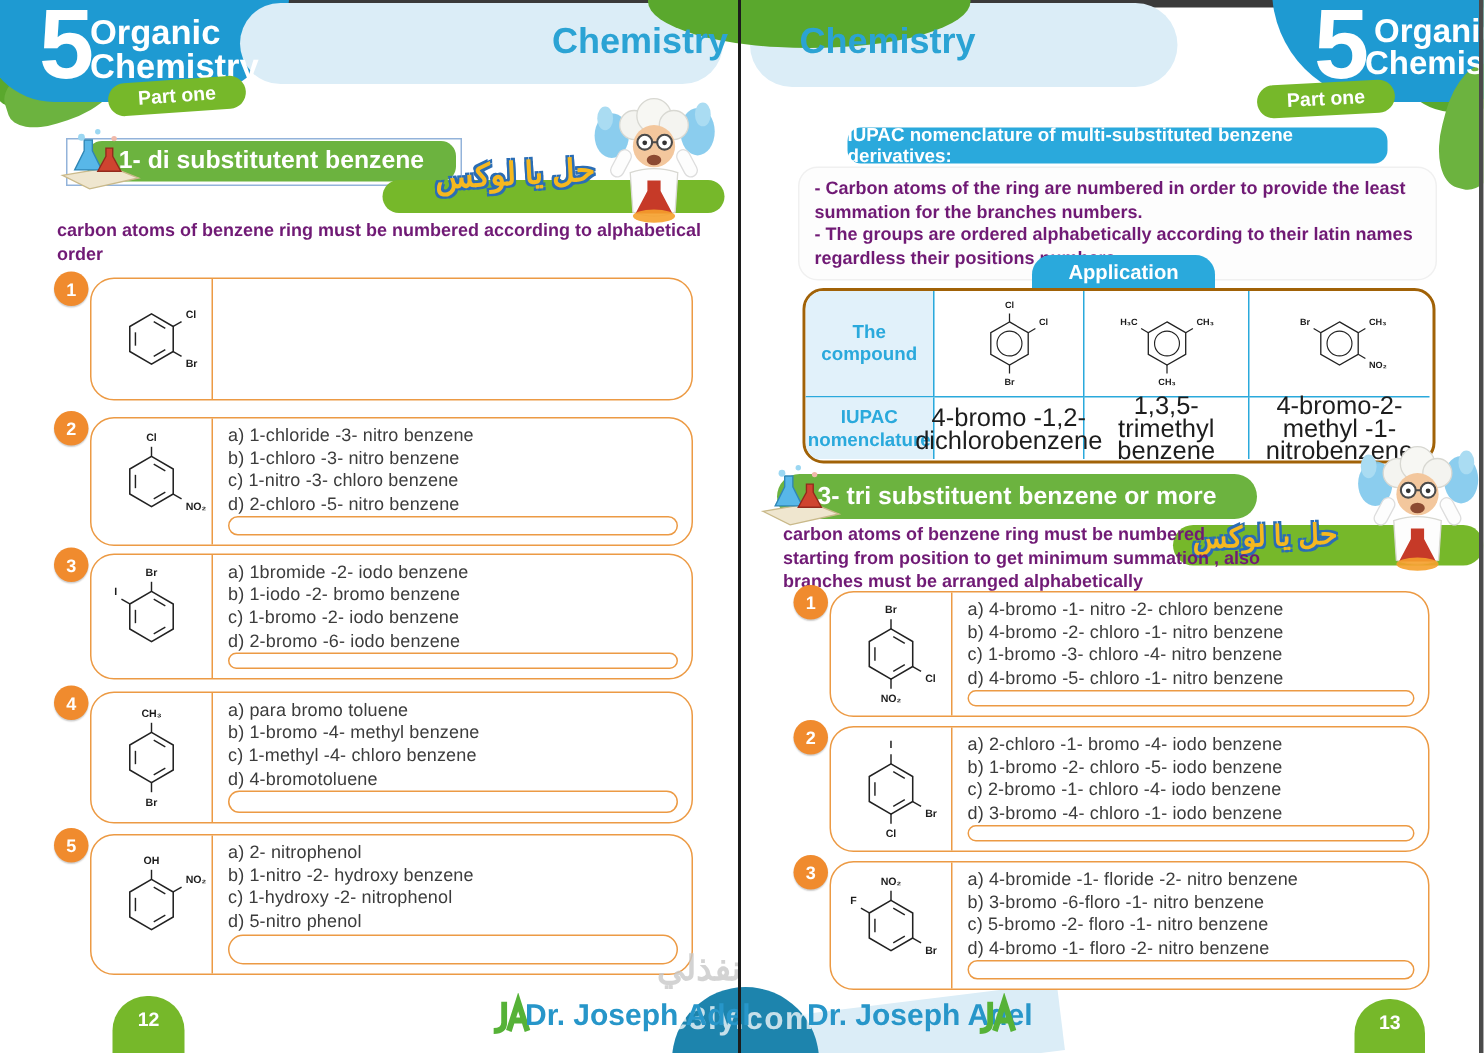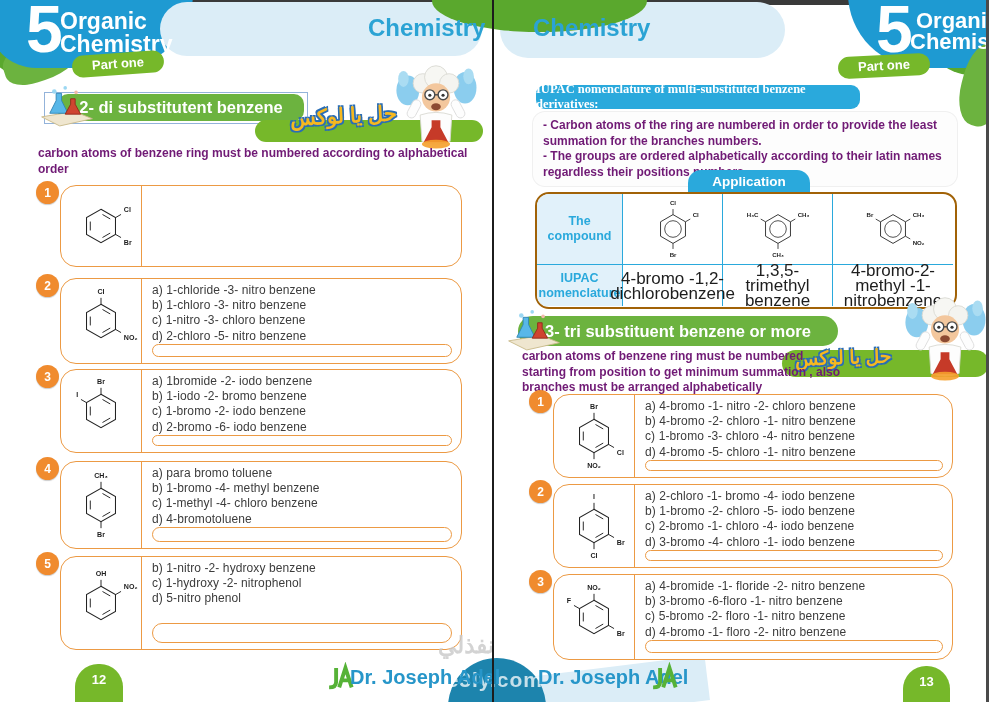--- a/index.html
+++ b/index.html
@@ -129,21 +129,21 @@
   <div class="abs partone" style="left:72px;top:53px;width:92px;height:22px;transform:rotate(-4deg);">Part one</div>
   <div class="abs chem-title" style="left:368px;top:14px;">Chemistry</div>
 
   <div class="abs brand-num" style="left:876px;top:-4px;">5</div>
   <div class="abs brand-word" style="left:916px;top:10px;font-size:22px;">Organic</div>
   <div class="abs brand-word" style="left:910px;top:31px;font-size:22px;">Chemistry</div>
   <div class="abs partone" style="left:838px;top:55px;width:92px;height:22px;transform:rotate(-3deg);">Part one</div>
   <div class="abs chem-title" style="left:533px;top:14px;">Chemistry</div>
 
   <div class="abs sect-frame" style="left:44px;top:92px;width:262px;height:30px;"></div>
-  <div class="abs sect-pill" style="left:58px;top:94px;width:246px;height:27px;">2- di substitutent benzene</div>
+  <div class="abs sect-pill" style="left:58px;top:94px;width:246px;height:27px;">1- di substitutent benzene</div>
   <svg class="abs" style="left:38px;top:84px;" width="58" height="44" viewBox="0 0 64 48">
       <use href="#flasks"></use>
     </svg>
 
   <div class="abs green-pill" style="left:255px;top:120px;width:228px;height:22px;"></div>
   <div class="abs gold-ar" style="left:290px;top:104px;transform:rotate(-3deg);">حل يا لوكس</div>
   <svg class="abs" style="left:385px;top:64px;" width="102" height="88" viewBox="0 0 100 100">
       <use href="#sci"></use>
     </svg>
 
@@ -242,28 +242,29 @@
           <line x1="2.3327260276337656" y1="-17.8932" x2="14.329602741178837" y2="-10.9668" stroke="#222" stroke-width="1.5"></line>
           <line x1="14.329602741178835" y1="10.9668" x2="2.3327260276337647" y2="17.8932" stroke="#222" stroke-width="1.5"></line>
           <line x1="-16.6623287688126" y1="6.926399999999999" x2="-16.6623287688126" y2="-6.926400000000003" stroke="#222" stroke-width="1.5"></line>
           <line x1="1.592040838891559e-15" y1="-26" x2="2.204364238465236e-15" y2="-36" stroke="#222" stroke-width="1.5"></line>
           <text text-anchor="middle" x="2.510525938252074e-15" y="-42.5" font-size="11" font-weight="600" fill="#1c1c1c">OH</text>
           <line x1="22.516660498395407" y1="-12.999999999999998" x2="31.176914536239792" y2="-17.999999999999996" stroke="#222" stroke-width="1.5"></line>
           <text text-anchor="start" x="35.50704155516199" y="-21.999999999999996" font-size="11" font-weight="600" fill="#1c1c1c">NO₂</text>
         </svg>
       </div>
     <div class="qopts">
+      <div class="opt">a) 2- nitrophenol</div>
       <div class="opt">b) 1-nitro -2- hydroxy benzene</div>
       <div class="opt">c) 1-hydroxy -2- nitrophenol</div>
       <div class="opt">d) 5-nitro phenol</div>
       <div class="answer"></div>
     </div>
   </div>
 
-  <div class="abs iupac-pill" style="left:536px;top:85px;width:324px;height:24px;font-family:Liberation Serif, serif;">IUPAC nomenclature of multi-substituted benzene derivatives:</div>
+  <div class="abs iupac-pill" style="left:565px;top:85px;width:360px;height:24px;">IUPAC nomenclature of multi-substituted benzene derivatives:</div>
 
   <div class="abs rules-box" style="left:533px;top:112px;width:404px;">
     <div class="intro">-  Carbon atoms of the ring are numbered in order to provide the least summation for the branches numbers.</div>
     <div class="intro">-  The groups are ordered alphabetically according to their latin names regardless their positions numbers</div>
   </div>
 
   <div class="abs app-badge" style="left:688px;top:170px;width:122px;height:22px;">Application</div>
 
   <div class="abs ctable" style="left:535px;top:192px;width:418px;height:113px;">
     <div class="thead">The compound</div>

